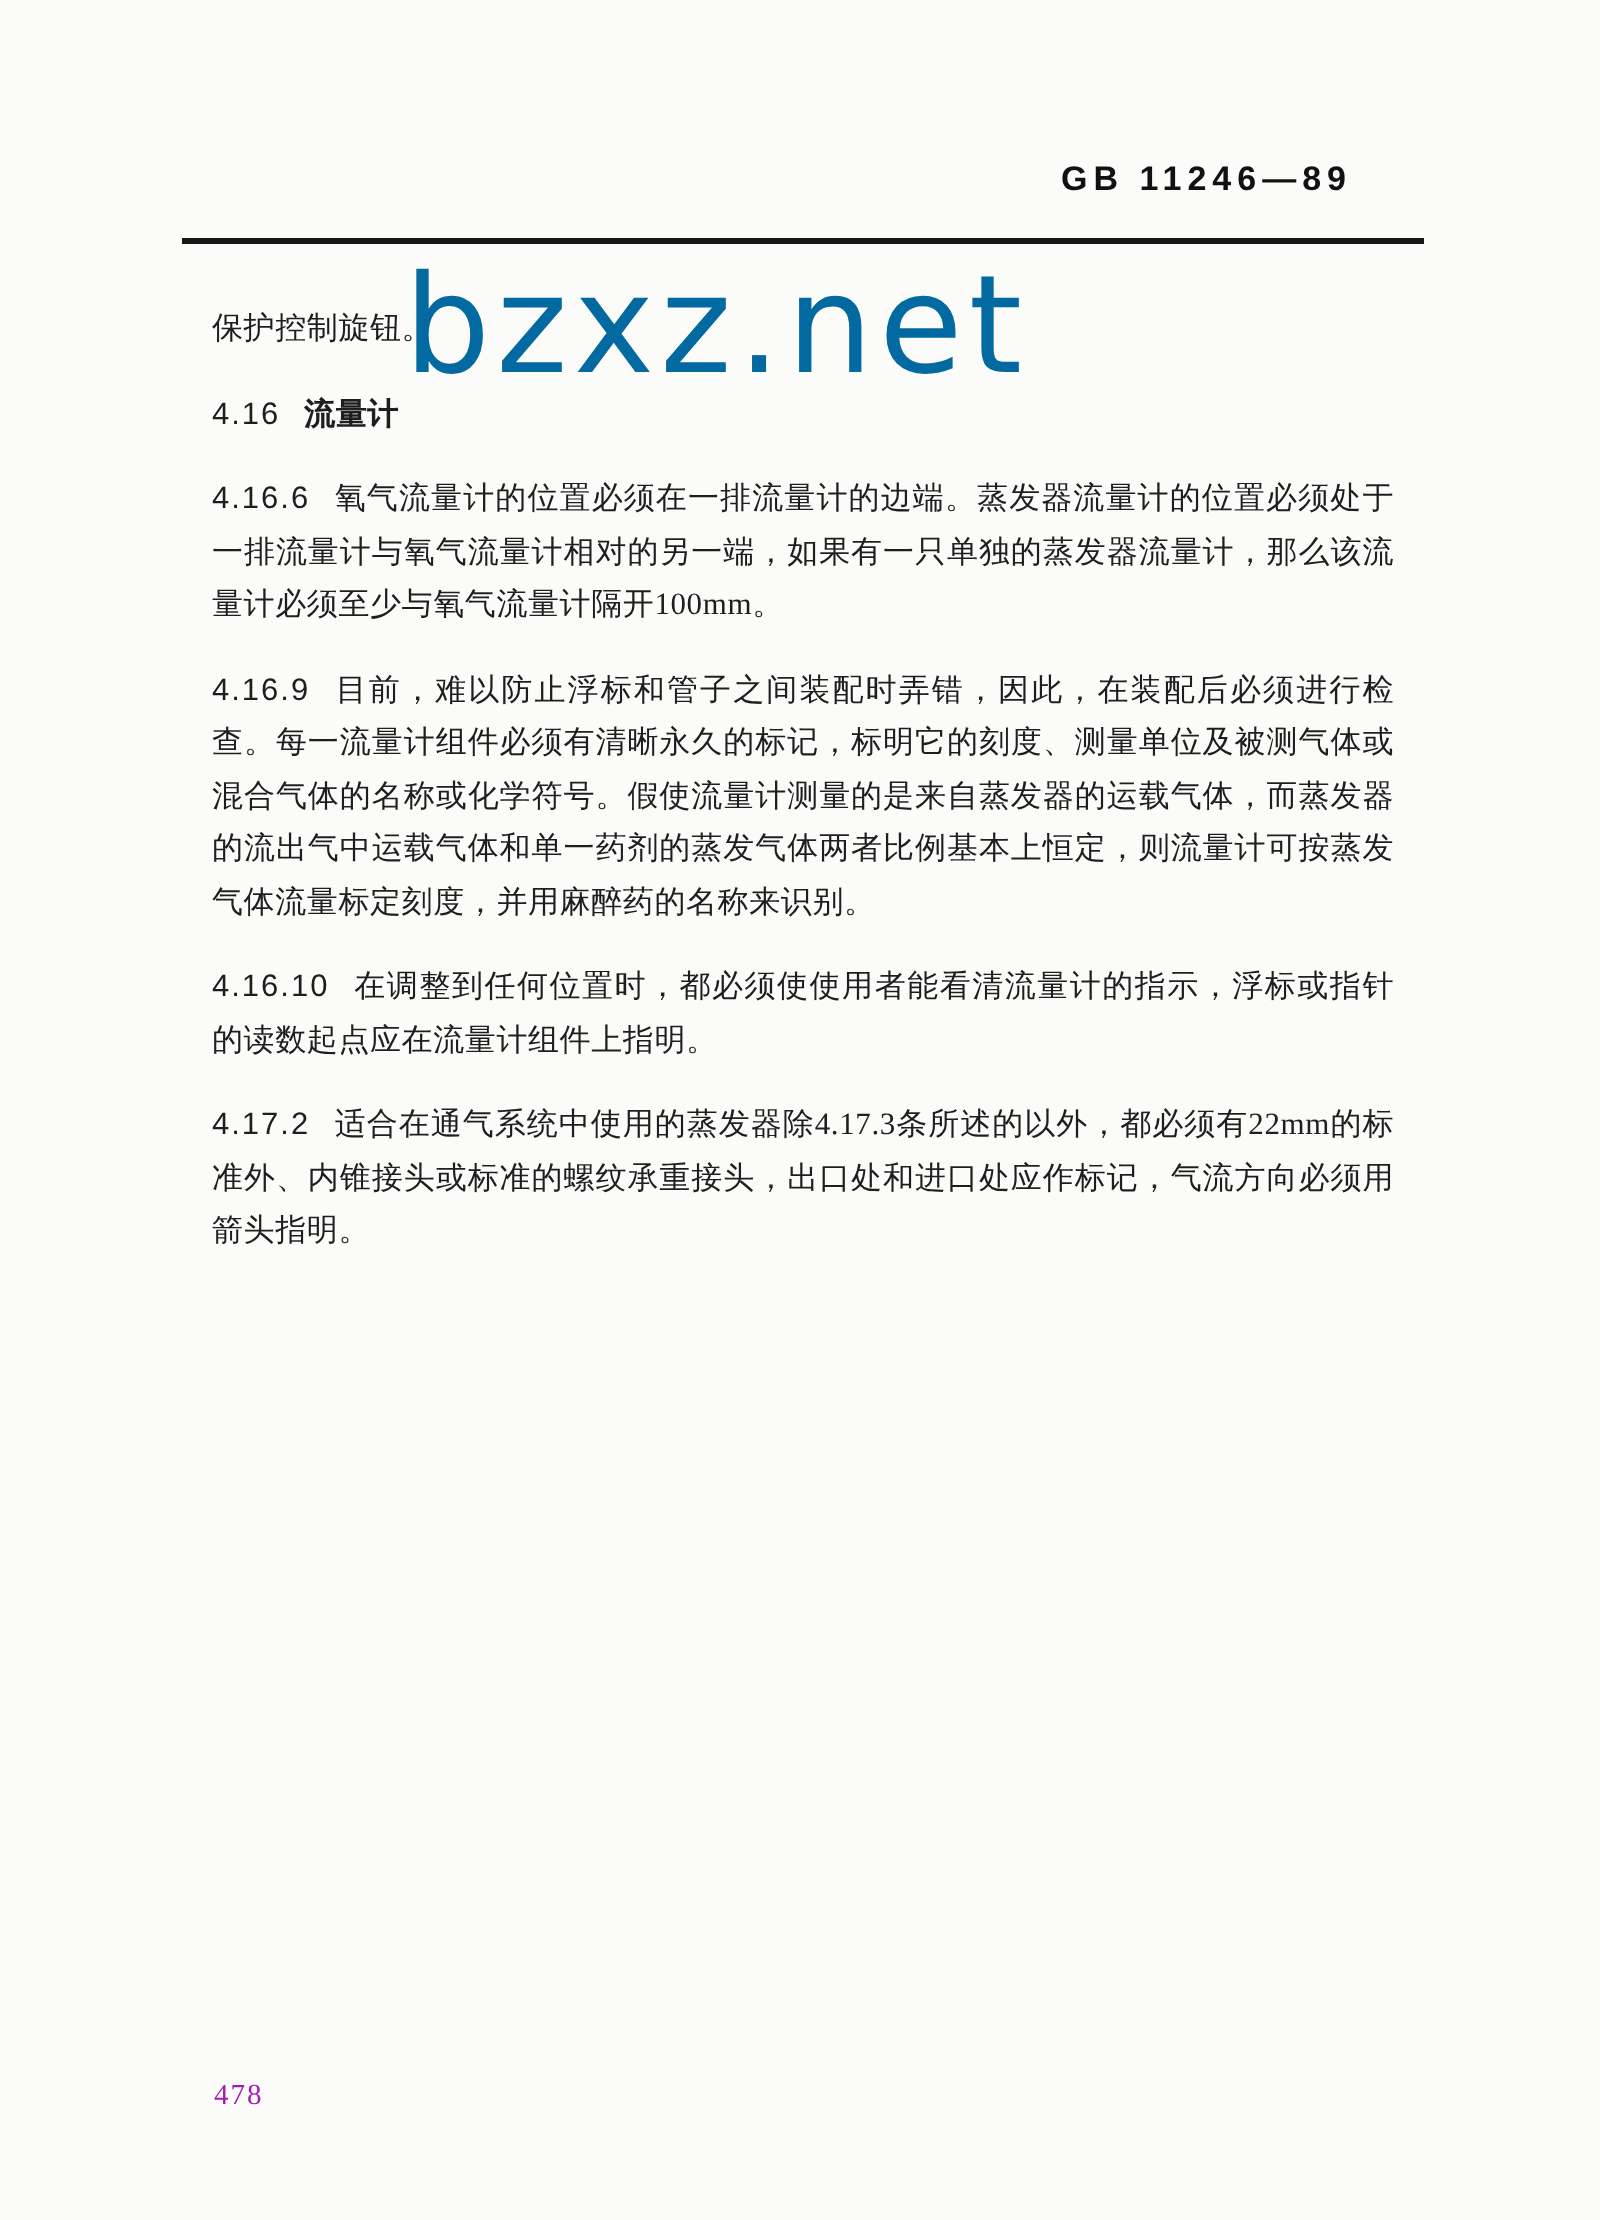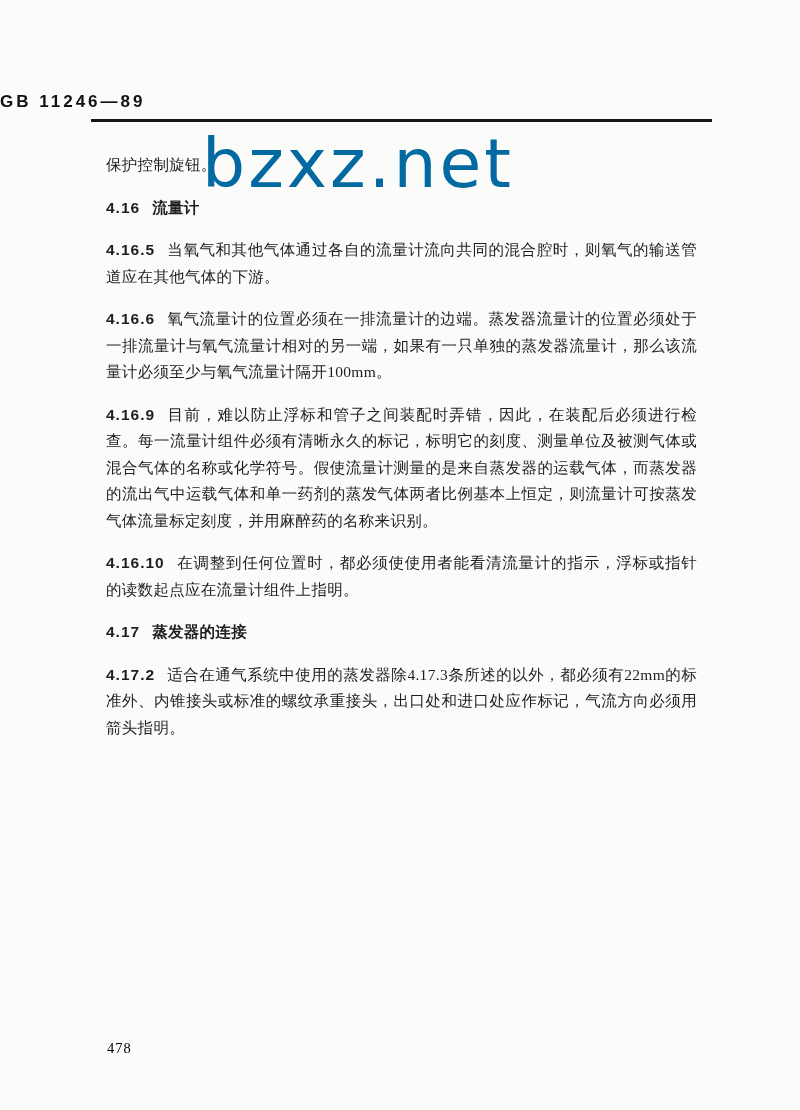--- a/index.html
+++ b/index.html
@@ -10,24 +10,24 @@
     width: 800px;
     height: 1110px;
     position: relative;
     background: #fbfbfa;
     font-family: "Liberation Serif", "DejaVu Serif", serif;
     color: #1e1e1e;
     overflow: hidden;
   }
   .page-header {
     position: absolute;
-    top: 92px;
+    top: 80px;
     left: 0;
     width: 676px;
-    text-align: left;
+    text-align: right;
     font-family: "Liberation Sans", "DejaVu Sans", sans-serif;
     font-weight: 700;
     font-size: 17px;
     letter-spacing: 3px;
     color: #111;
   }
   .header-rule {
     position: absolute;
     top: 119px;
     left: 91px;
@@ -61,47 +61,45 @@
   .content p {
     margin: 16px;
     padding: 0;
   }
   .content p.heading {
     font-weight: 700;
     font-family: "Liberation Sans", "DejaVu Sans", sans-serif;
   }
   .num {
     font-family: "Liberation Sans", "DejaVu Sans", sans-serif;
-    font-weight: 700;
+    font-weight: 400;
     padding-right: 12px;
     letter-spacing: 1px;
   }
   .page-number {
     position: absolute;
     top: 1040px;
     left: 107px;
     z-index: 1;
     font-size: 14.5px;
     letter-spacing: 1px;
-    color: #000000;
+    color: #a21caf;
   }
 </style>
 </head>
 <body>
 
 <div class="page-header">GB 11246—89</div>
 
 <div class="header-rule"></div>
 
 <div class="watermark">bzxz.net</div>
 
 <div class="content">
     <p class="continuation"><span>保护控制旋钮。</span></p>
     <p class="heading"><span class="num">4.16</span><span>流量计</span></p>
-    <p class="clause"><span class="num">4.16.5</span><span>当氧气和其他气体通过各自的流量计流向共同的混合腔时，则氧气的输送管道应在其他气体的下游。</span></p>
     <p class="clause"><span class="num">4.16.6</span><span>氧气流量计的位置必须在一排流量计的边端。蒸发器流量计的位置必须处于一排流量计与氧气流量计相对的另一端，如果有一只单独的蒸发器流量计，那么该流量计必须至少与氧气流量计隔开100mm。</span></p>
     <p class="clause"><span class="num">4.16.9</span><span>目前，难以防止浮标和管子之间装配时弄错，因此，在装配后必须进行检查。每一流量计组件必须有清晰永久的标记，标明它的刻度、测量单位及被测气体或混合气体的名称或化学符号。假使流量计测量的是来自蒸发器的运载气体，而蒸发器的流出气中运载气体和单一药剂的蒸发气体两者比例基本上恒定，则流量计可按蒸发气体流量标定刻度，并用麻醉药的名称来识别。</span></p>
     <p class="clause"><span class="num">4.16.10</span><span>在调整到任何位置时，都必须使使用者能看清流量计的指示，浮标或指针的读数起点应在流量计组件上指明。</span></p>
-    <p class="heading"><span class="num">4.17</span><span>蒸发器的连接</span></p>
     <p class="clause"><span class="num">4.17.2</span><span>适合在通气系统中使用的蒸发器除4.17.3条所述的以外，都必须有22mm的标准外、内锥接头或标准的螺纹承重接头，出口处和进口处应作标记，气流方向必须用箭头指明。</span></p>
   </div>
 
 <div class="page-number">478</div>
 
 </body></html>

